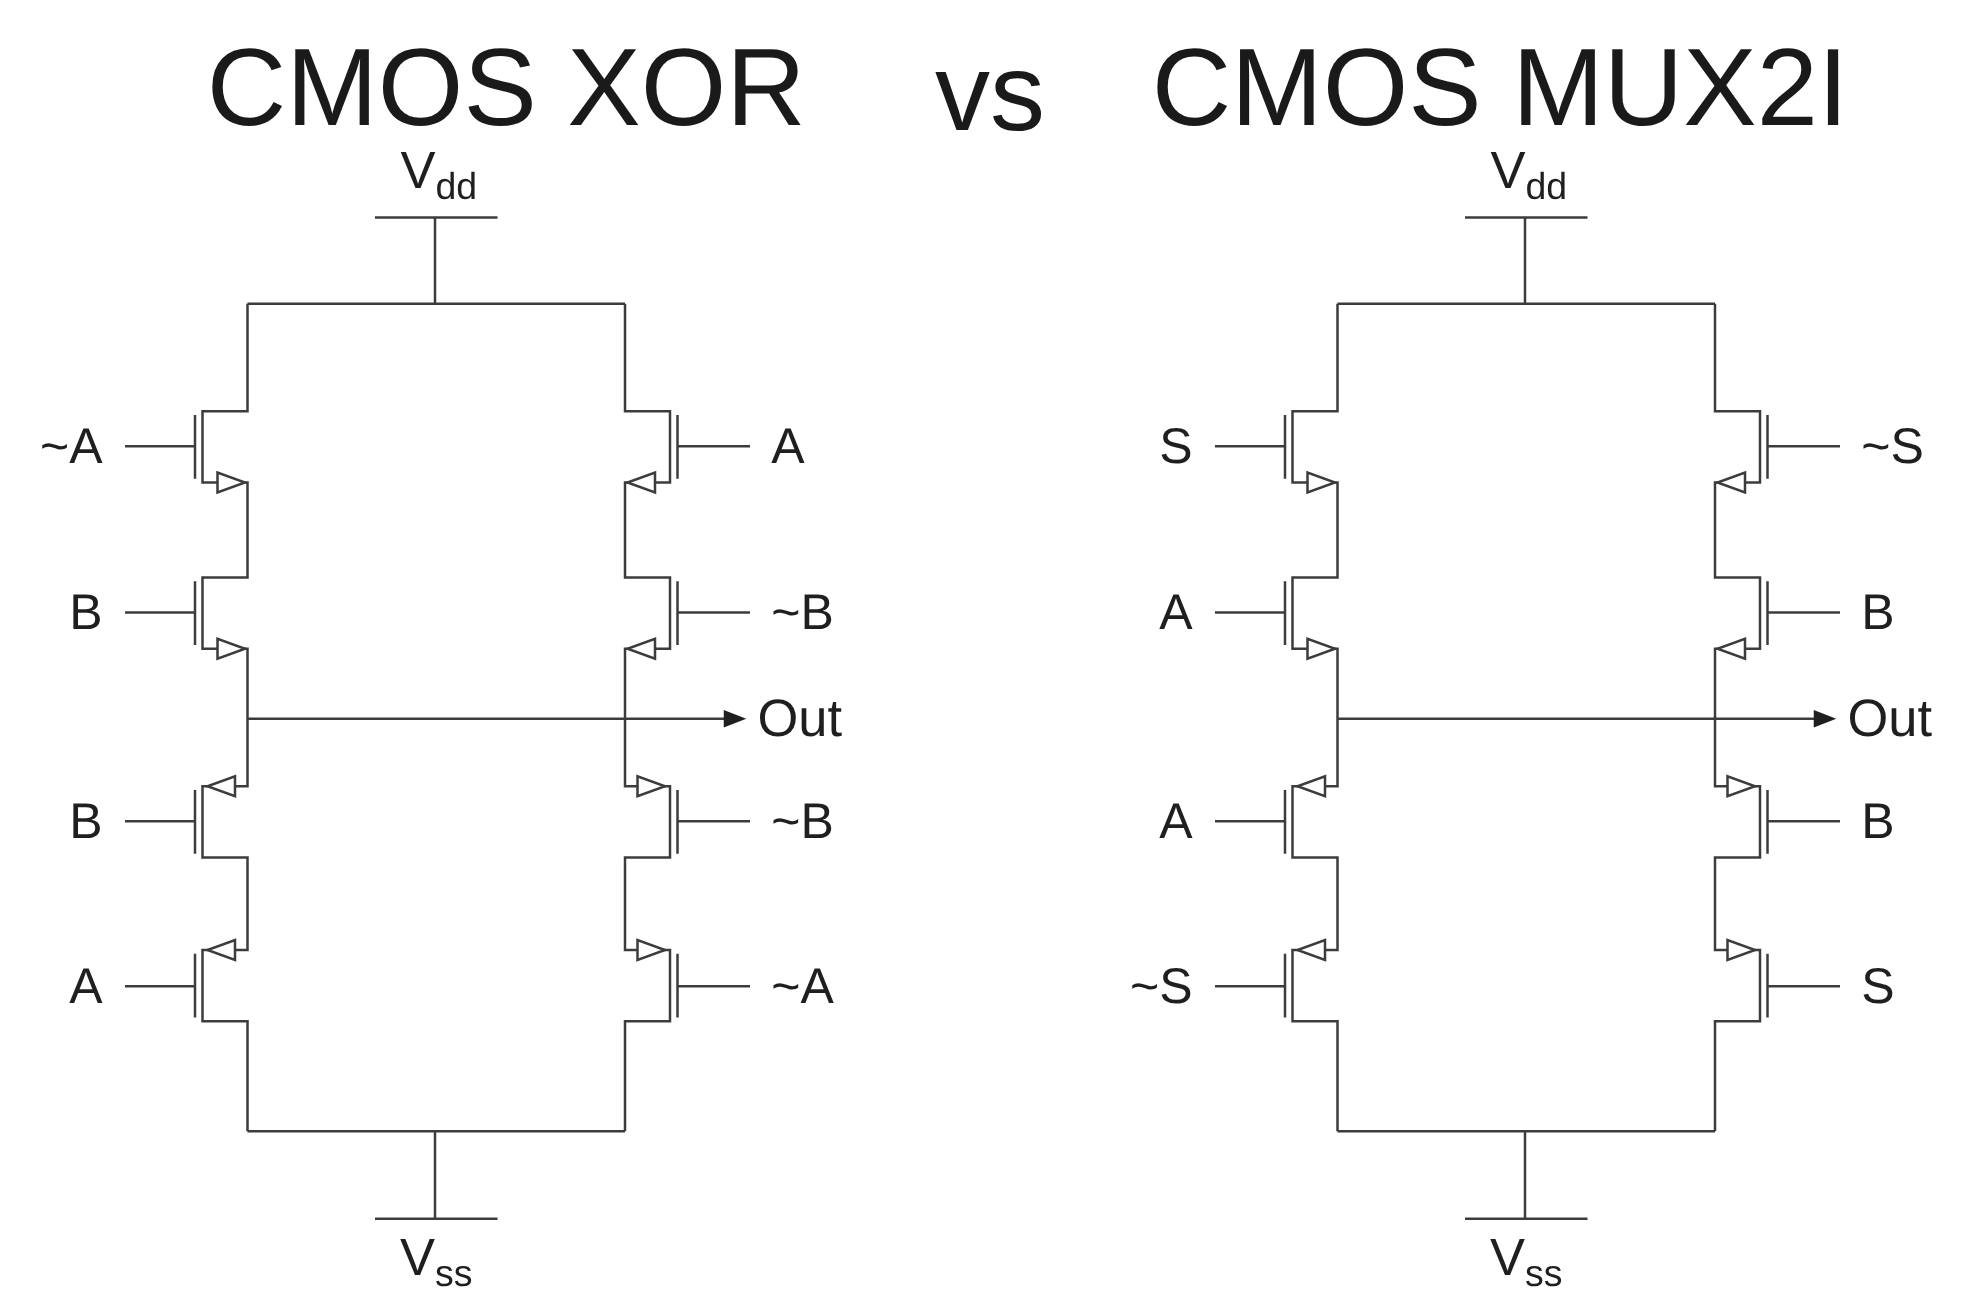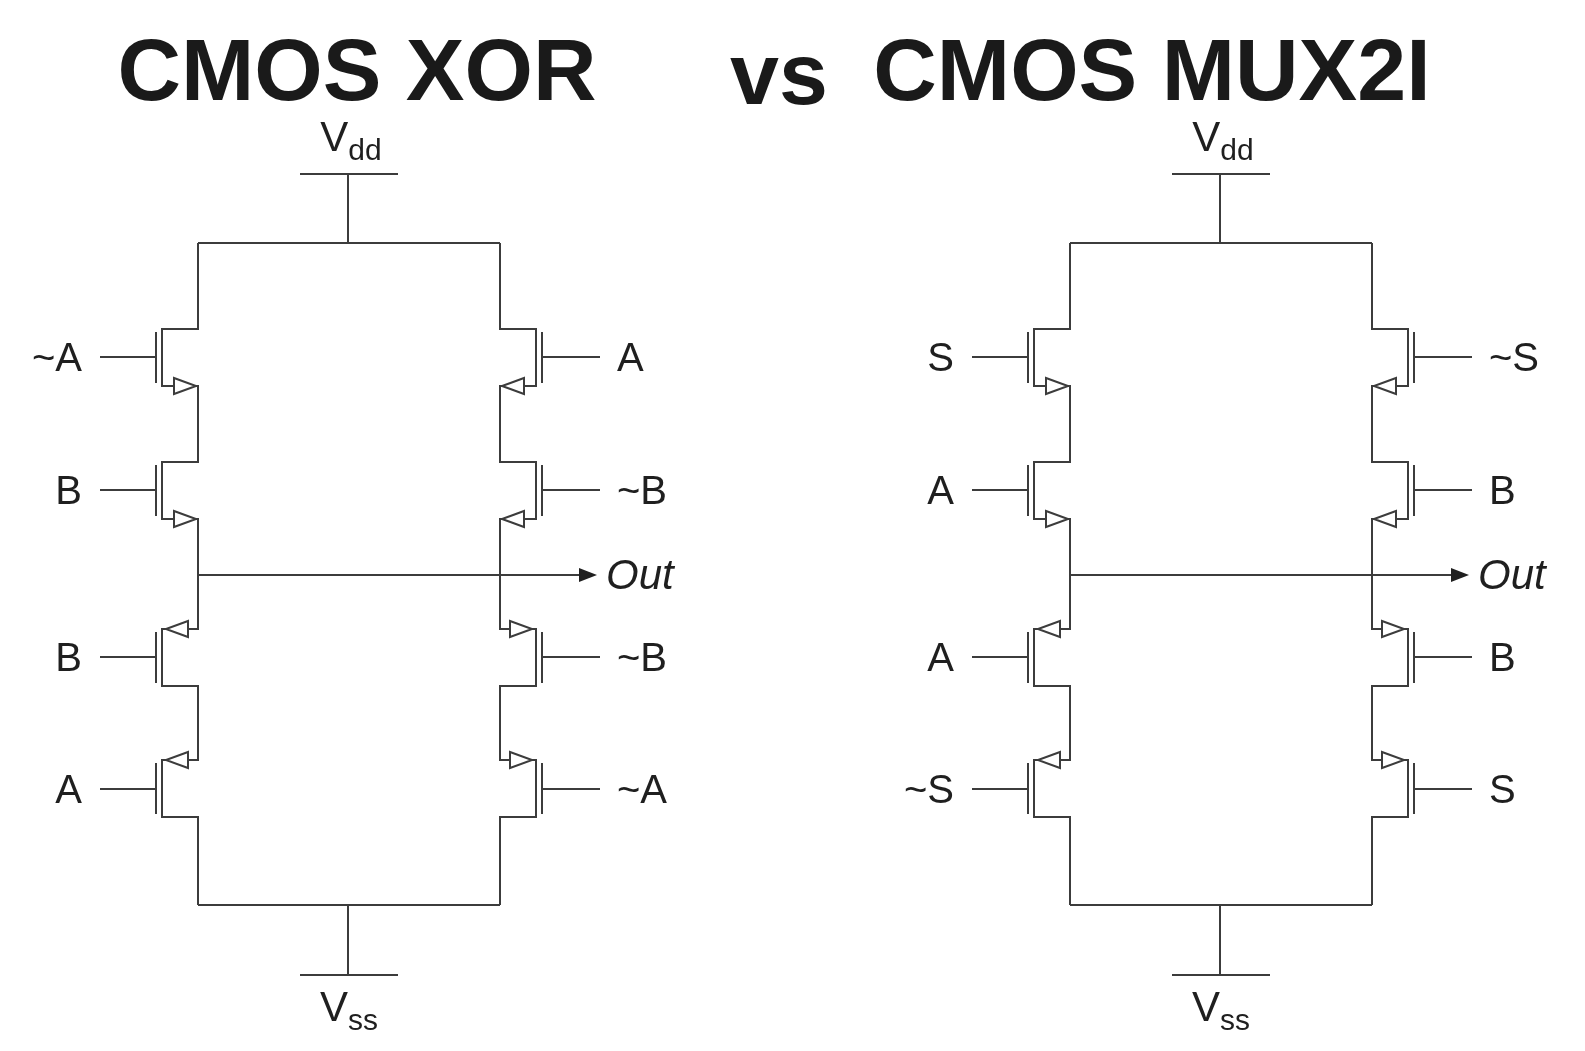--- a/index.html
+++ b/index.html
@@ -6,24 +6,25 @@
   body{
     position:relative;
     width:1585px;height:1051px;
     font-family:"Liberation Sans",sans-serif;
     color:#1f1f1f;
     overflow:hidden;
   }
   .title{
     position:absolute;
     transform:translate(-50%,-50%);
-    font-weight:bold;
+    font-weight:normal;
     font-size:88px;
     white-space:nowrap;
     color:#1a1a1a;
+    margin-left:48px;
   }
   .circuit{
     position:absolute;
     top:110px;
     width:650px;
     height:941px;
   }
   .circuit svg{position:absolute;left:0;top:0;}
   .lbl{
     position:absolute;
@@ -39,38 +40,37 @@
   }
   .gate-r{
     left:577px;
     transform:translateY(-50%);
   }
   .out-lbl{
     left:566px;
     top:465px;
     transform:translateY(-50%);
     font-size:42px;
-    font-style:italic;
   }
   .pwr{
     transform:translate(-50%,-50%);
     font-size:42px;
   }
   .pwr .sub{
     font-size:30px;
     vertical-align:-9px;
     text-align:center;
   }
   .gy1{top:247px}.gy2{top:380px}.gy3{top:547px}.gy4{top:679px}
 </style>
 </head>
 <body>
 
 <div class="title" style="left:357px;top:70px">CMOS XOR</div>
-<div class="title" style="left:779px;top:74px">vs</div>
+<div class="title" style="left:744px;top:74px">vs</div>
 <div class="title" style="left:1152px;top:70px">CMOS MUX2I</div>
 
 <div class="circuit" style="left:40px">
   <svg viewBox="0 0 650 941" width="650" height="941">
     <g fill="none" stroke="#3c3c3c" stroke-width="2">
 
       <line x1="260" y1="64" x2="358" y2="64"></line>
       <line x1="308" y1="64" x2="308" y2="133"></line>
 
       <line x1="158" y1="133" x2="460" y2="133"></line>

